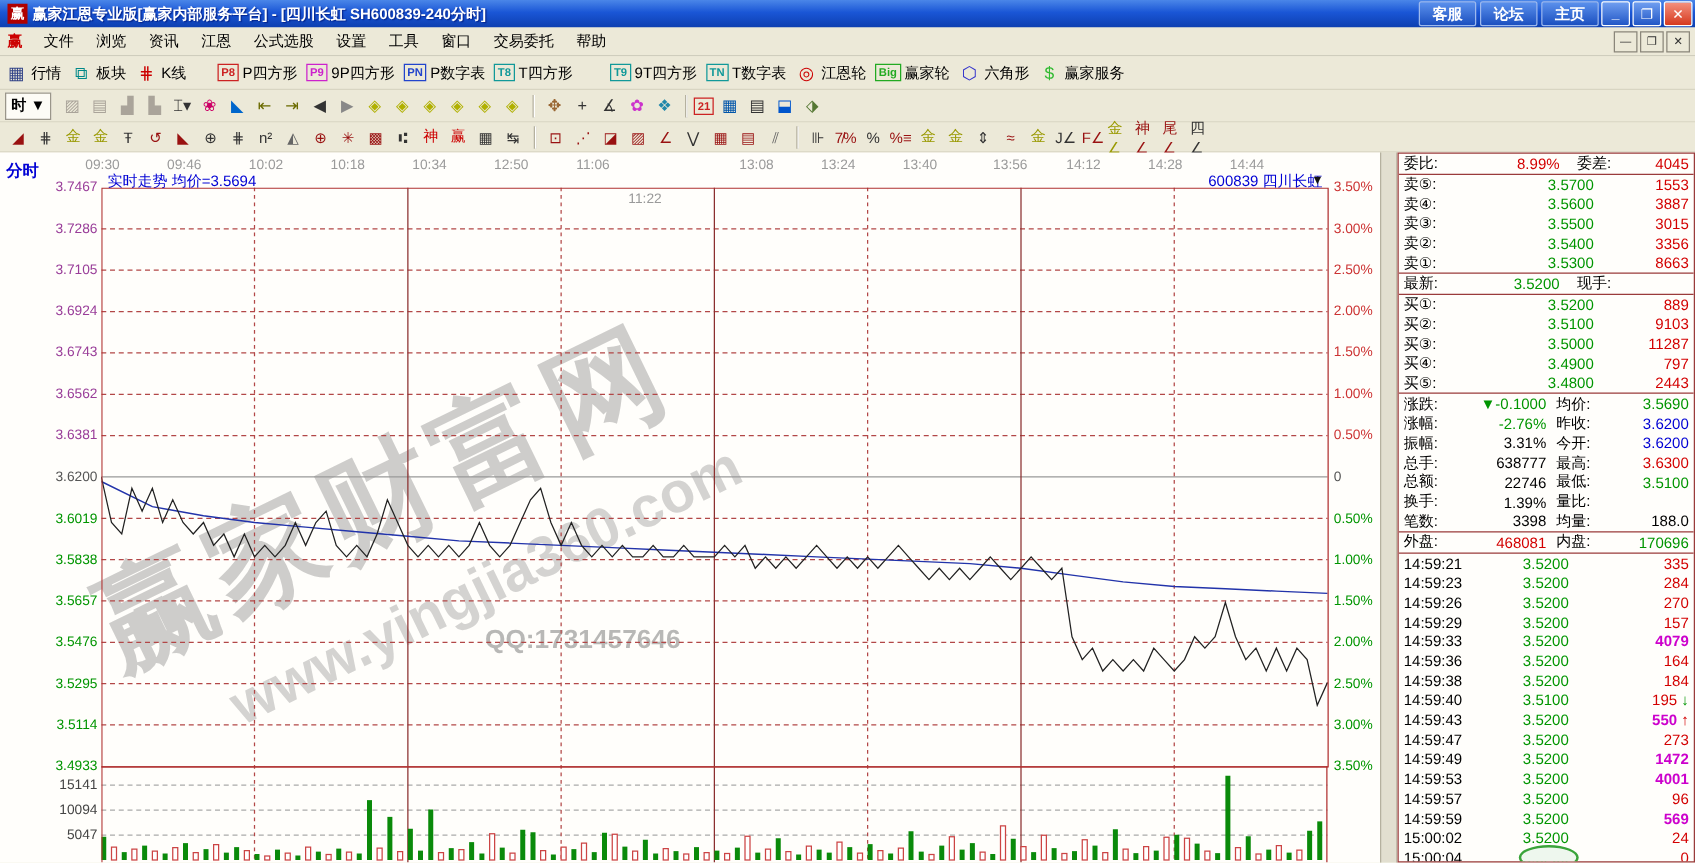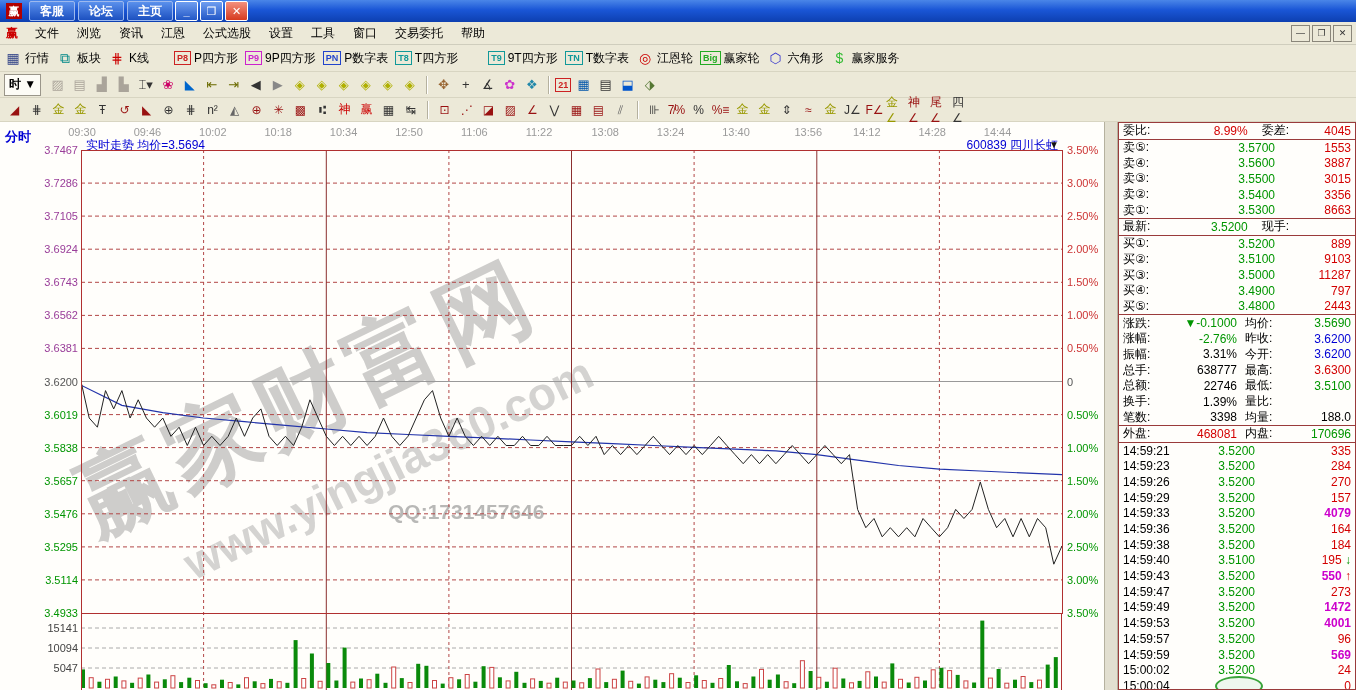--- a/index.html
+++ b/index.html
@@ -79,20 +79,21 @@
   .arr-dn{color:#009500}.arr-up{color:#d30000;font-weight:bold}
   .ticksec{flex:1;border-bottom:none}
   .logo-ellipse{position:absolute;left:96px;bottom:-7px;width:44px;height:16px;border:2px solid #3aa43a;
     border-radius:50%;background:#eef7ee}
 </style>
 </head>
 <body>
 
 <div class="titlebar">
   <div class="app-logo">赢</div>
+  <div class="titlebar-title">赢家江恩专业版[赢家内部服务平台] - [四川长虹  SH600839-240分时]</div>
   <div id="titlebar-buttons" style="display:flex">
       <div class="tb-btn">客服</div>
       <div class="tb-btn">论坛</div>
       <div class="tb-btn">主页</div>
     </div>
   <div class="win-btn">_</div>
   <div class="win-btn">❐</div>
   <div class="win-btn close">✕</div>
 </div>
 
@@ -409,21 +410,21 @@
       <line x1="0.5" y1="463" x2="0.5" y2="540" stroke="#b03030" stroke-width="1"></line>
       <line x1="980.5" y1="463" x2="980.5" y2="540" stroke="#b03030" stroke-width="1"></line>
     </svg>
 <div class="timelabel" style="left: 60px;">09:30</div>
     <div class="timelabel" style="left: 125.4px;">09:46</div>
     <div class="timelabel" style="left: 190.8px;">10:02</div>
     <div class="timelabel" style="left: 256.2px;">10:18</div>
     <div class="timelabel" style="left: 321.6px;">10:34</div>
     <div class="timelabel" style="left: 387px;">12:50</div>
     <div class="timelabel" style="left: 452.4px;">11:06</div>
-    <div class="timelabel" style="left: 517px;">11:22</div>
+    <div class="timelabel" style="left: 494px; margin-top: 27px;">11:22</div>
     <div class="timelabel" style="left: 583.2px;">13:08</div>
     <div class="timelabel" style="left: 648.6px;">13:24</div>
     <div class="timelabel" style="left: 714px;">13:40</div>
     <div class="timelabel" style="left: 778px; text-align: right;">13:56</div>
     <div class="timelabel" style="left: 844.8px;">14:12</div>
     <div class="timelabel" style="left: 910.2px;">14:28</div>
     <div class="timelabel" style="left: 975.6px;">14:44</div>
     <div class="ptick c-p" style="top: 22px;">3.7467</div>
     <div class="ptick c-p" style="top: 55.0714px;">3.7286</div>
     <div class="ptick c-p" style="top: 88.1429px;">3.7105</div>

